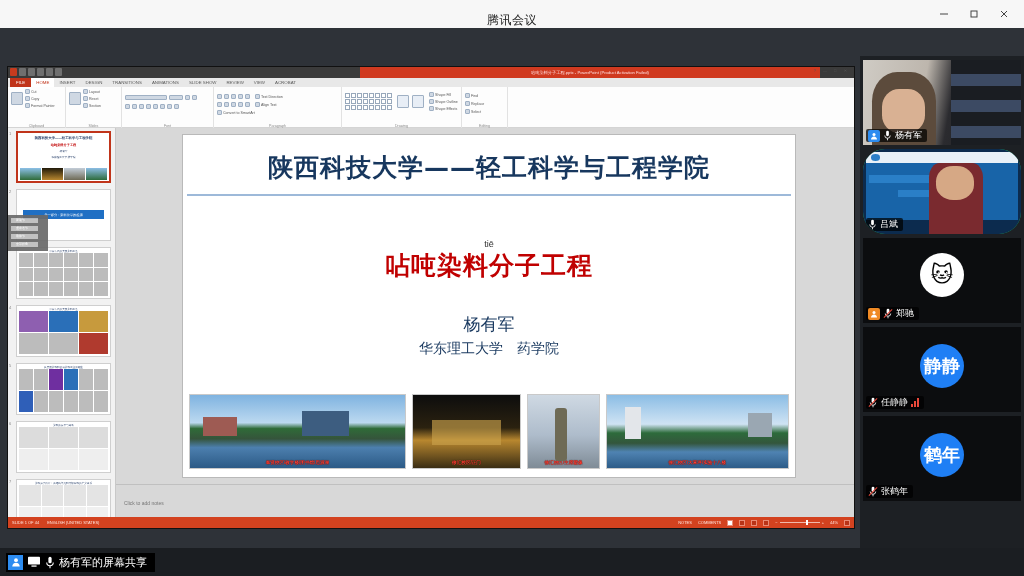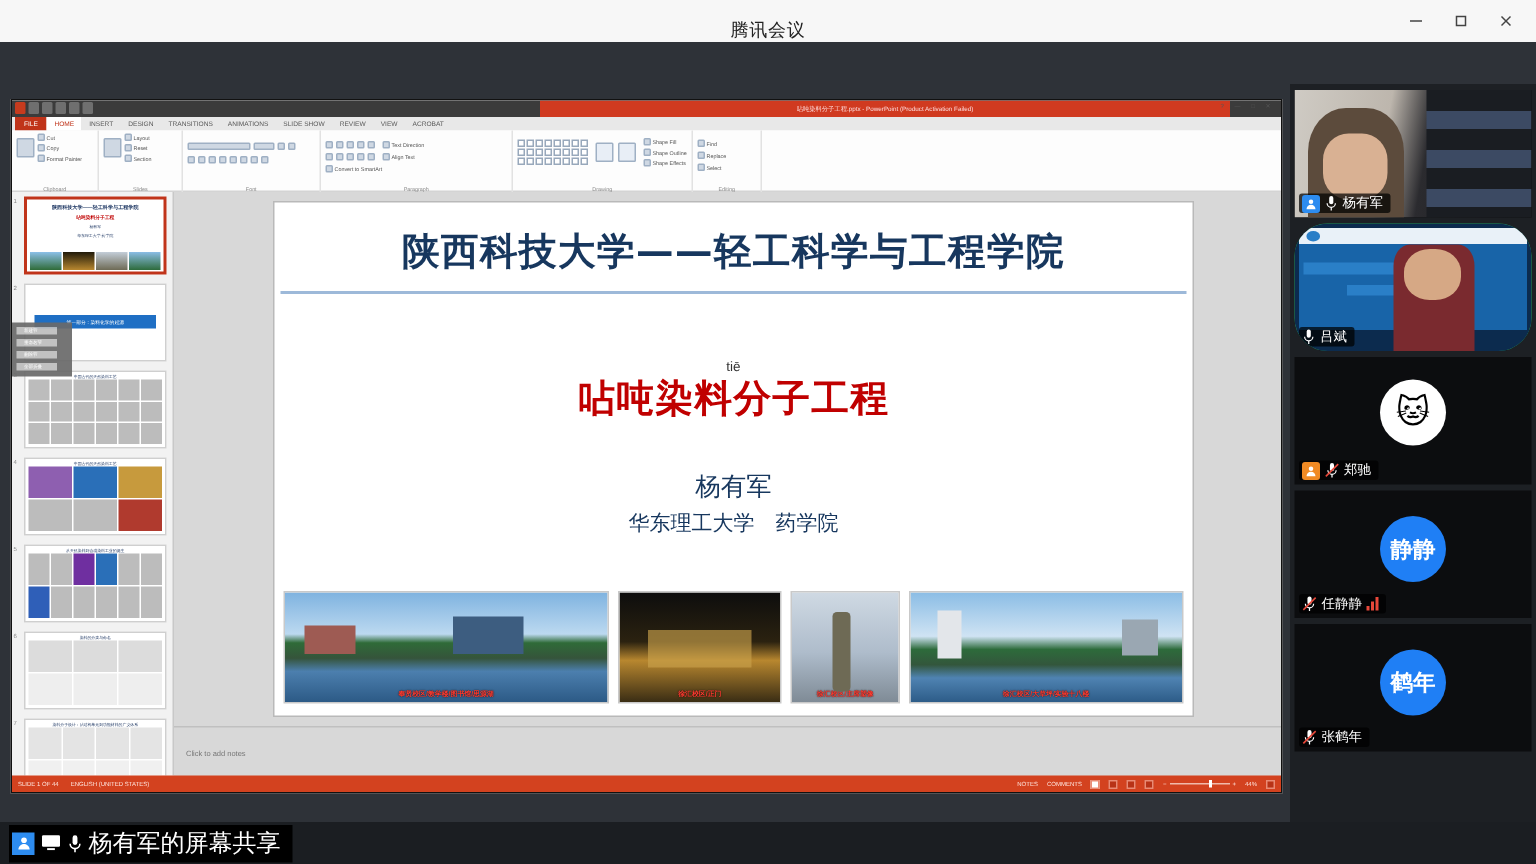--- a/index.html
+++ b/index.html
@@ -143,21 +143,21 @@
   .tile.speaking { outline:2px solid #2dbd6e; outline-offset:-2px;border-radius:22px; }
   .tile .nametag { position:absolute; left:3px; bottom:3px; height:13px; display:flex; align-items:center;
                    gap:3px; background:rgba(0,0,0,.72); padding:0 5px 0 2px; border-radius:2px; }
   .nametag .nm { font-size:9px; color:#fff; white-space:nowrap; }
   .badge-host { width:12px; height:12px; background:#2d8cf0; border-radius:2px; display:flex;
                 align-items:center; justify-content:center; }
   .badge-host.orange { background:#f08a24; }
   .avatar-circ { position:absolute; left:50%; top:46%; transform:translate(-50%,-50%);
                  width:44px; height:44px; border-radius:50%; background:#1f7ff5;
                  display:flex; align-items:center; justify-content:center; color:#fff;
-                 font-size:15px; font-weight:bold; }
+                 font-size:18px; font-weight:bold; }
   .avatar-img { position:absolute; left:50%; top:44%; transform:translate(-50%,-50%);
                 width:42px; height:42px; border-radius:50%; overflow:hidden;
                 background:linear-gradient(#cdb79a,#b49a78); }
   .avatar-img .win { position:absolute; left:26%; top:8%; width:48%; height:34%; background:#e8e2d4; }
   .avatar-img .obj { position:absolute; left:44%; top:52%; width:13%; height:30%; background:#1f6b52; }
   .avatar-cat { position:absolute; left:50%; top:44%; transform:translate(-50%,-50%);
                 width:44px; height:44px; border-radius:50%; background:#fff;
                 display:flex; align-items:center; justify-content:center; font-size:22px; }
   .vid { position:absolute; inset:0; }
   .v1 { background:linear-gradient(100deg,#cfcbc4 0%,#bdb6ad 38%,#2b2b2f 55%,#14161a 100%); }
@@ -179,21 +179,21 @@
            gap:6px; padding:0 8px; }
   .toast .tx { font-size:9px; color:#fff; white-space:nowrap; }
   .sig { display:inline-flex; align-items:flex-end; gap:1px; height:9px; }
   .sig i { width:2px; background:#e8483a; display:block; }
   .sig i:nth-child(1){ height:3px;} .sig i:nth-child(2){height:6px;} .sig i:nth-child(3){height:9px;}
 
   
   .botbar { position:absolute; left:0; bottom:0; width:1024px; height:28px; background:#1b1e22;
             display:flex; align-items:center; padding-left:6px; gap:4px; }
   .botbar .chip { display:flex; align-items:center; gap:4px; background:#000; padding:2px 8px 2px 2px; }
-  .botbar .chip .nm { font-size:16px; color:#fff; }
+  .botbar .chip .nm { font-size:11px; color:#fff; }
   .bb-host { width:15px; height:15px; background:#2d8cf0; display:flex; align-items:center; justify-content:center; }
 
   svg { display:block; }
 </style>
 </head>
 <body>
 
 <div id="app">
 
   <div class="winbar">

